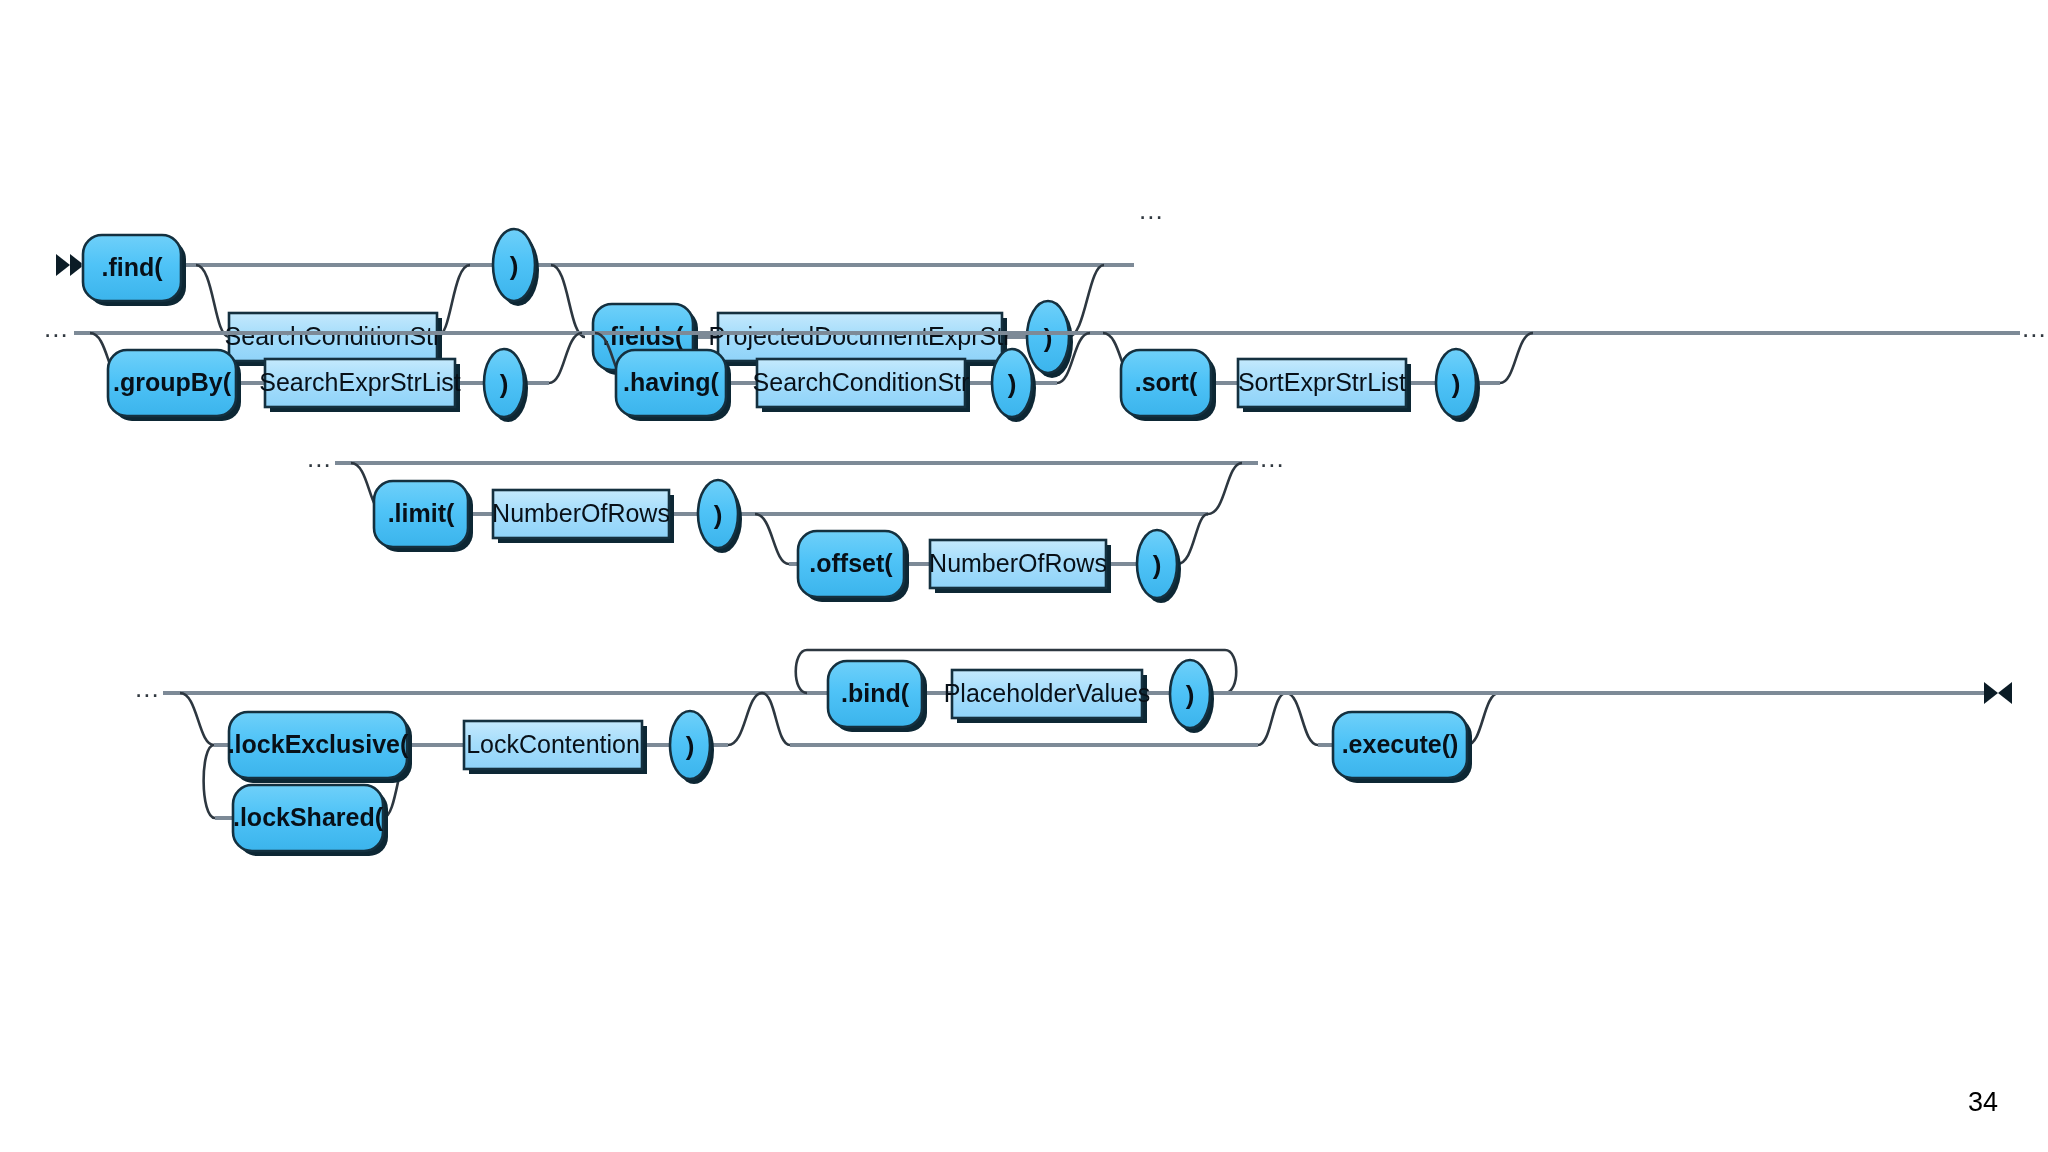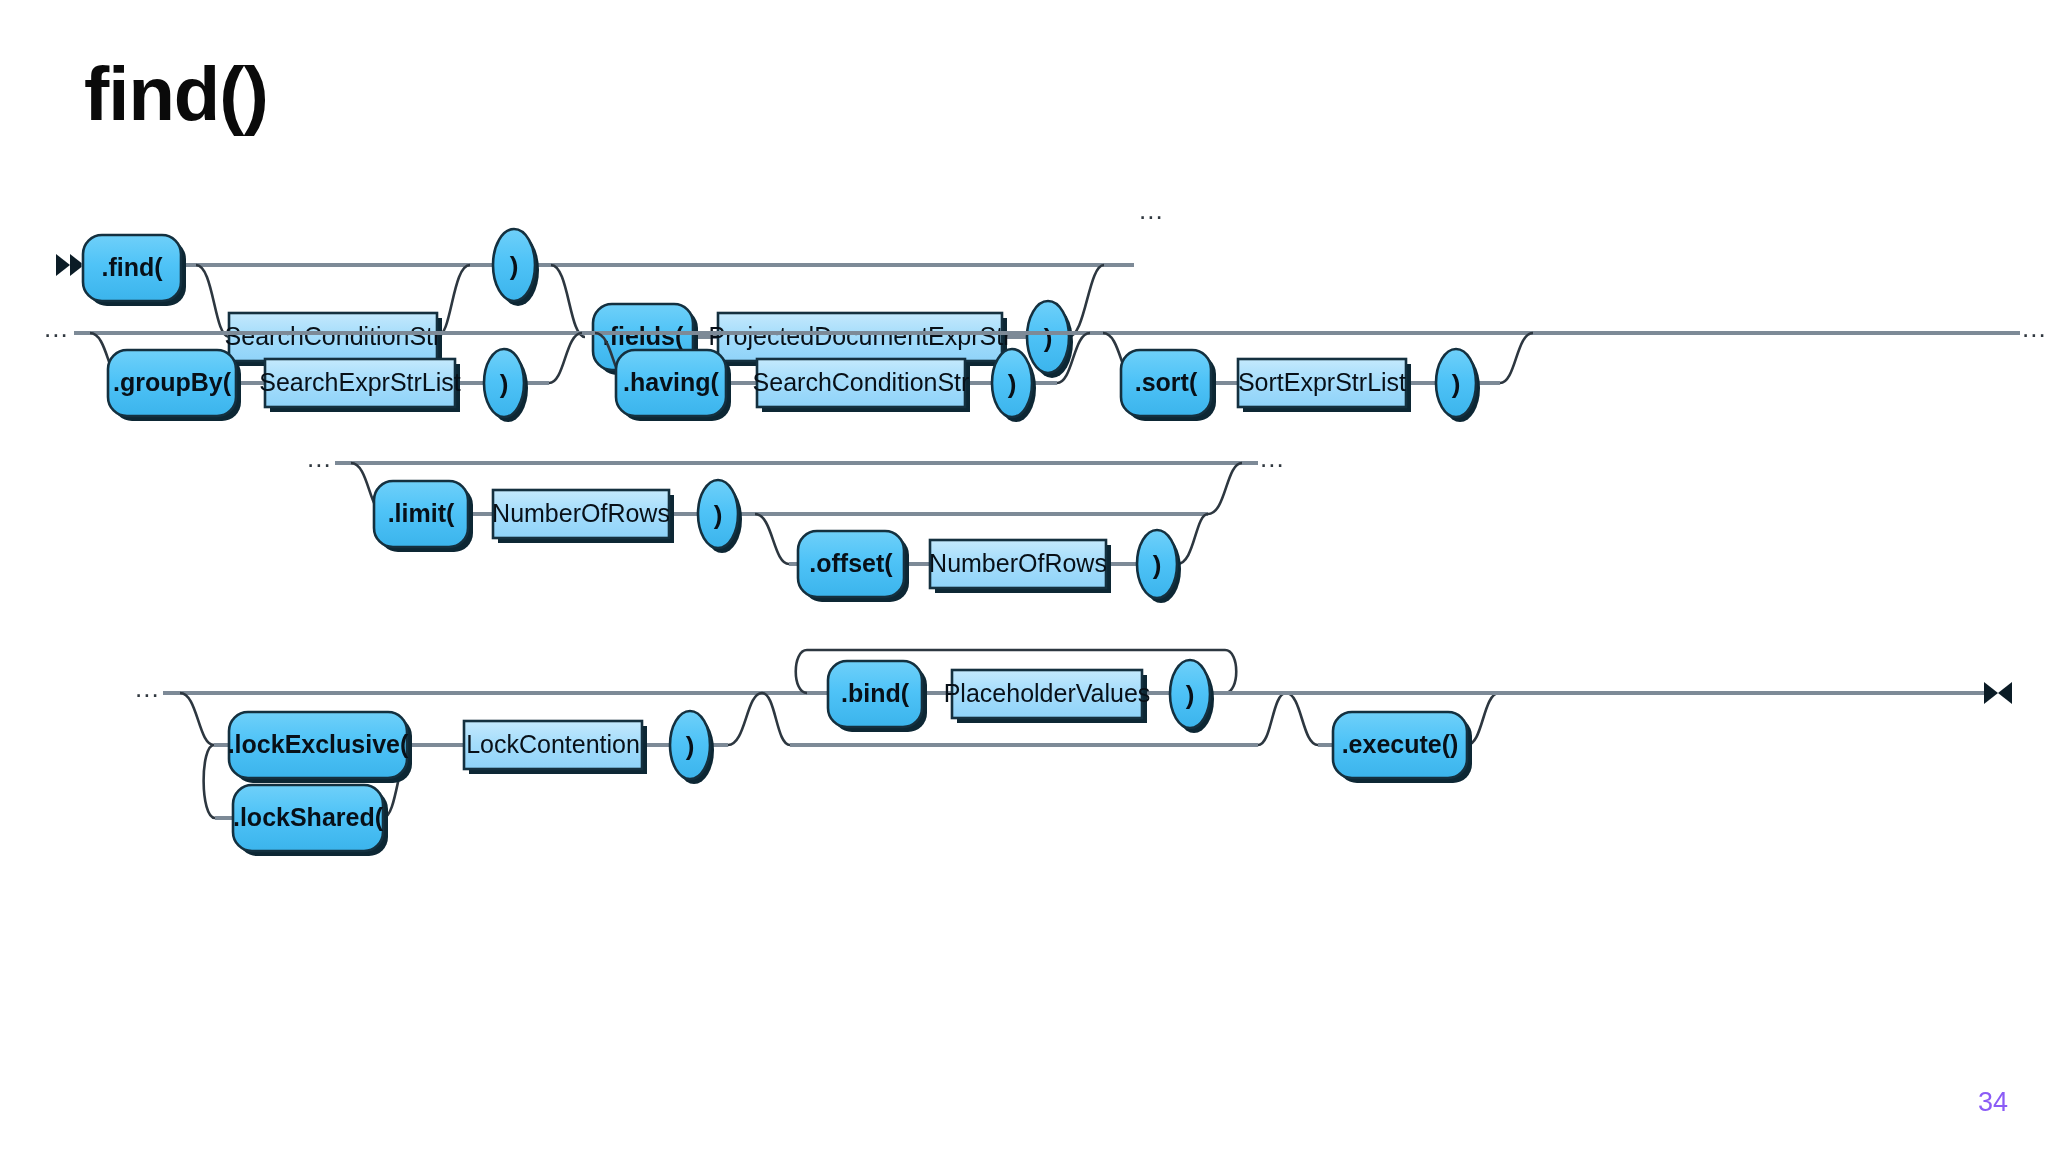--- a/index.html
+++ b/index.html
@@ -6,43 +6,42 @@
   body{width:2048px;height:1152px;overflow:hidden;
        font-family:"Liberation Sans","DejaVu Sans",sans-serif;}
   #stage{position:relative;width:2048px;height:1152px;background:#fff;}
   #title{
     position:absolute;left:84px;top:56px;
     font-size:76px;font-weight:bold;color:#0a0a0a;
     letter-spacing:-1px;line-height:1;
     font-family:"Liberation Sans","DejaVu Sans",sans-serif;
   }
   #pagenum{
-    position:absolute;right:40px;bottom:34px;
-    font-size:27px;color:#8b5cf6;
+    position:absolute;right:50px;bottom:34px;
+    font-size:27px;color:#000000;
     font-family:"Liberation Sans","DejaVu Sans",sans-serif;
   }
   svg#rail{position:absolute;left:0;top:0;width:2048px;height:1152px;}
   .rail-line{fill:none;stroke:#7d8a97;stroke-width:4;}
   .rail-curve{fill:none;stroke:#2d3740;stroke-width:2.6;}
   .node-text{
     font-family:"Liberation Sans","DejaVu Sans",sans-serif;
     fill:#081018;text-anchor:middle;dominant-baseline:middle;
   }
   .term-text{font-weight:bold;font-size:25px;}
   .nonterm-text{font-weight:normal;font-size:25px;}
   .paren-text{font-weight:bold;font-size:26px;}
   .ellipsis{font-family:"Liberation Sans","DejaVu Sans",sans-serif;
             font-size:26px;fill:#30383f;letter-spacing:1px;}
 </style>
 </head>
 <body>
 
 <div id="stage">
 
-  <div id="title">find()</div>
 
   <svg id="rail" viewBox="0 0 2048 1152" xmlns="http://www.w3.org/2000/svg">
     <defs>
       <linearGradient id="gTerm" x1="0" y1="0" x2="0" y2="1">
         <stop offset="0%" stop-color="#6FD0F9"></stop>
         <stop offset="45%" stop-color="#4FC3F7"></stop>
         <stop offset="100%" stop-color="#3BB4EC"></stop>
       </linearGradient>
       <linearGradient id="gNon" x1="0" y1="0" x2="0" y2="1">
         <stop offset="0%" stop-color="#C4E9FD"></stop>

